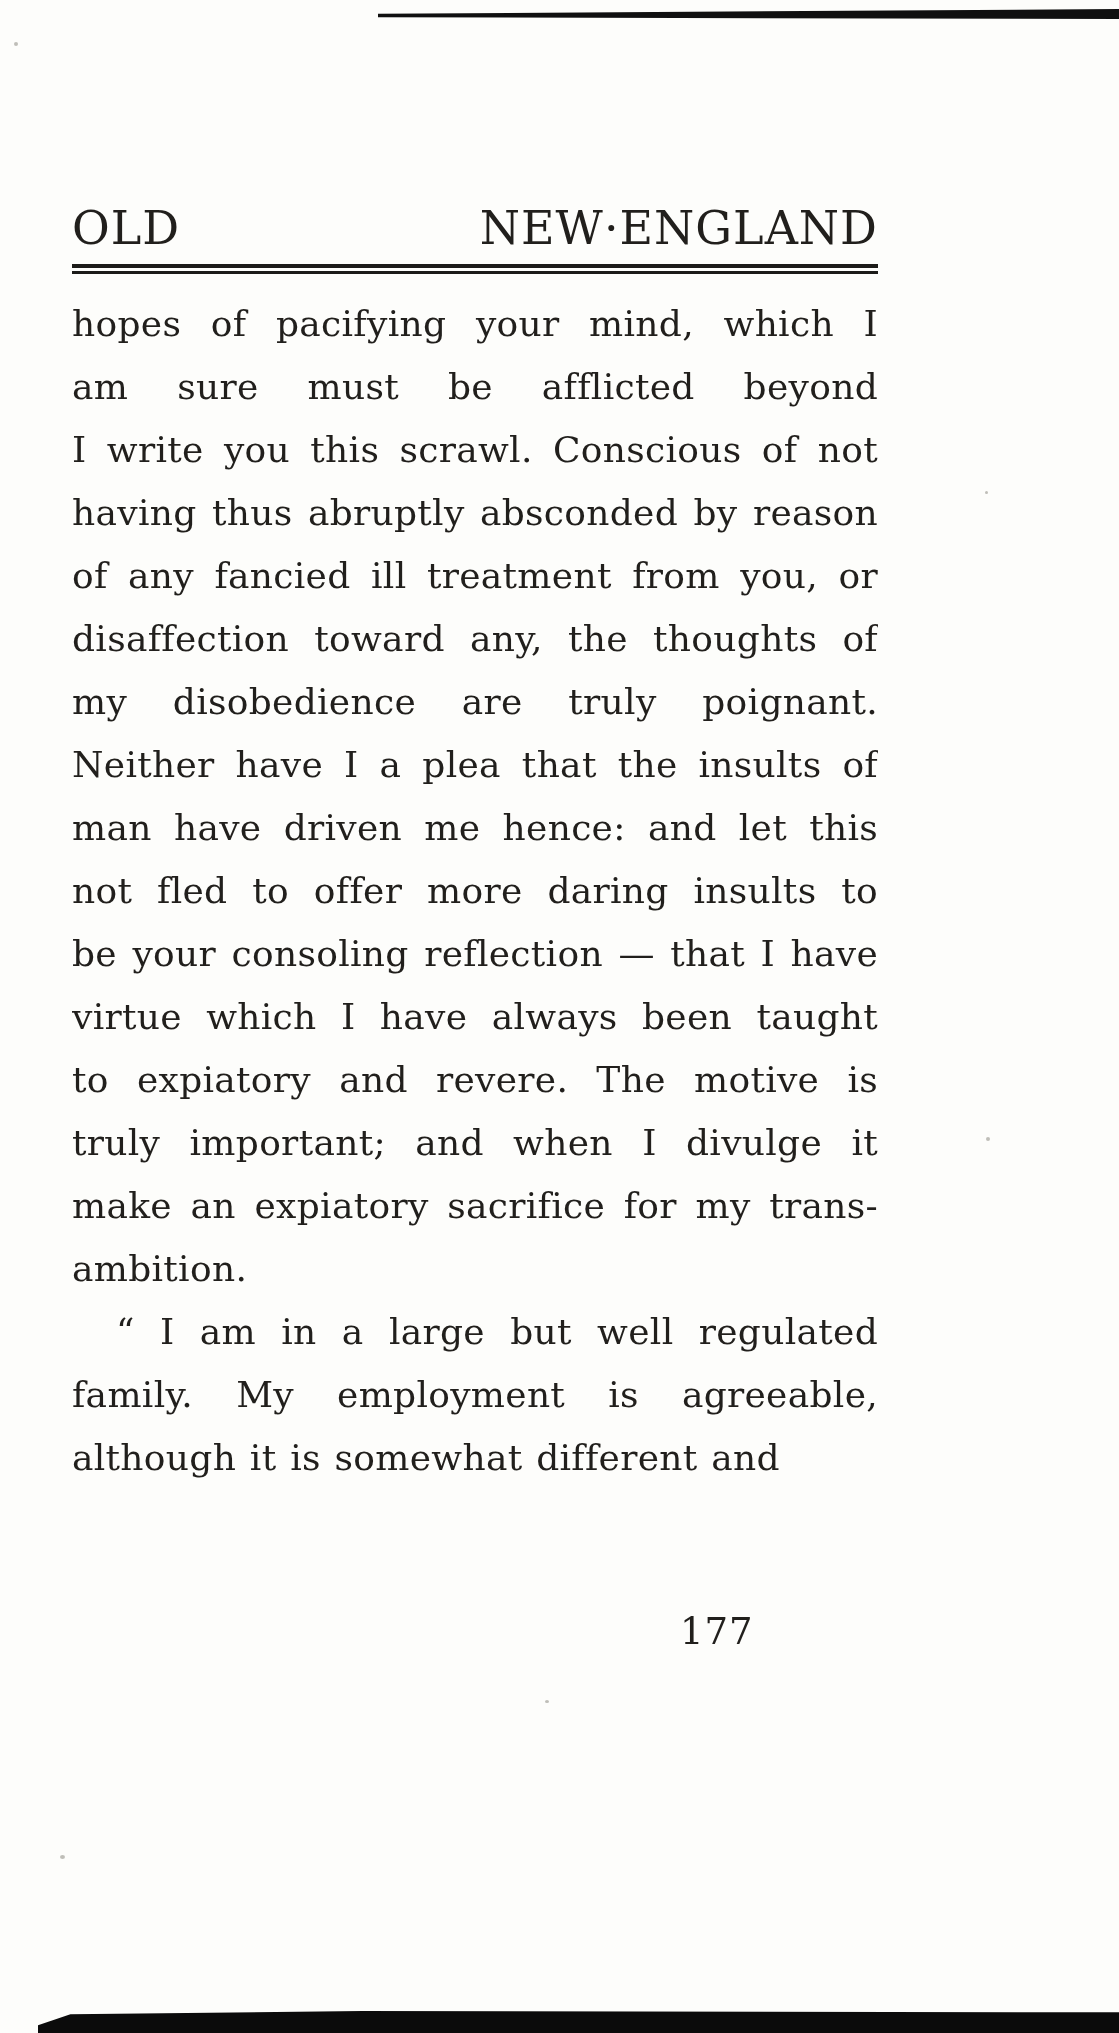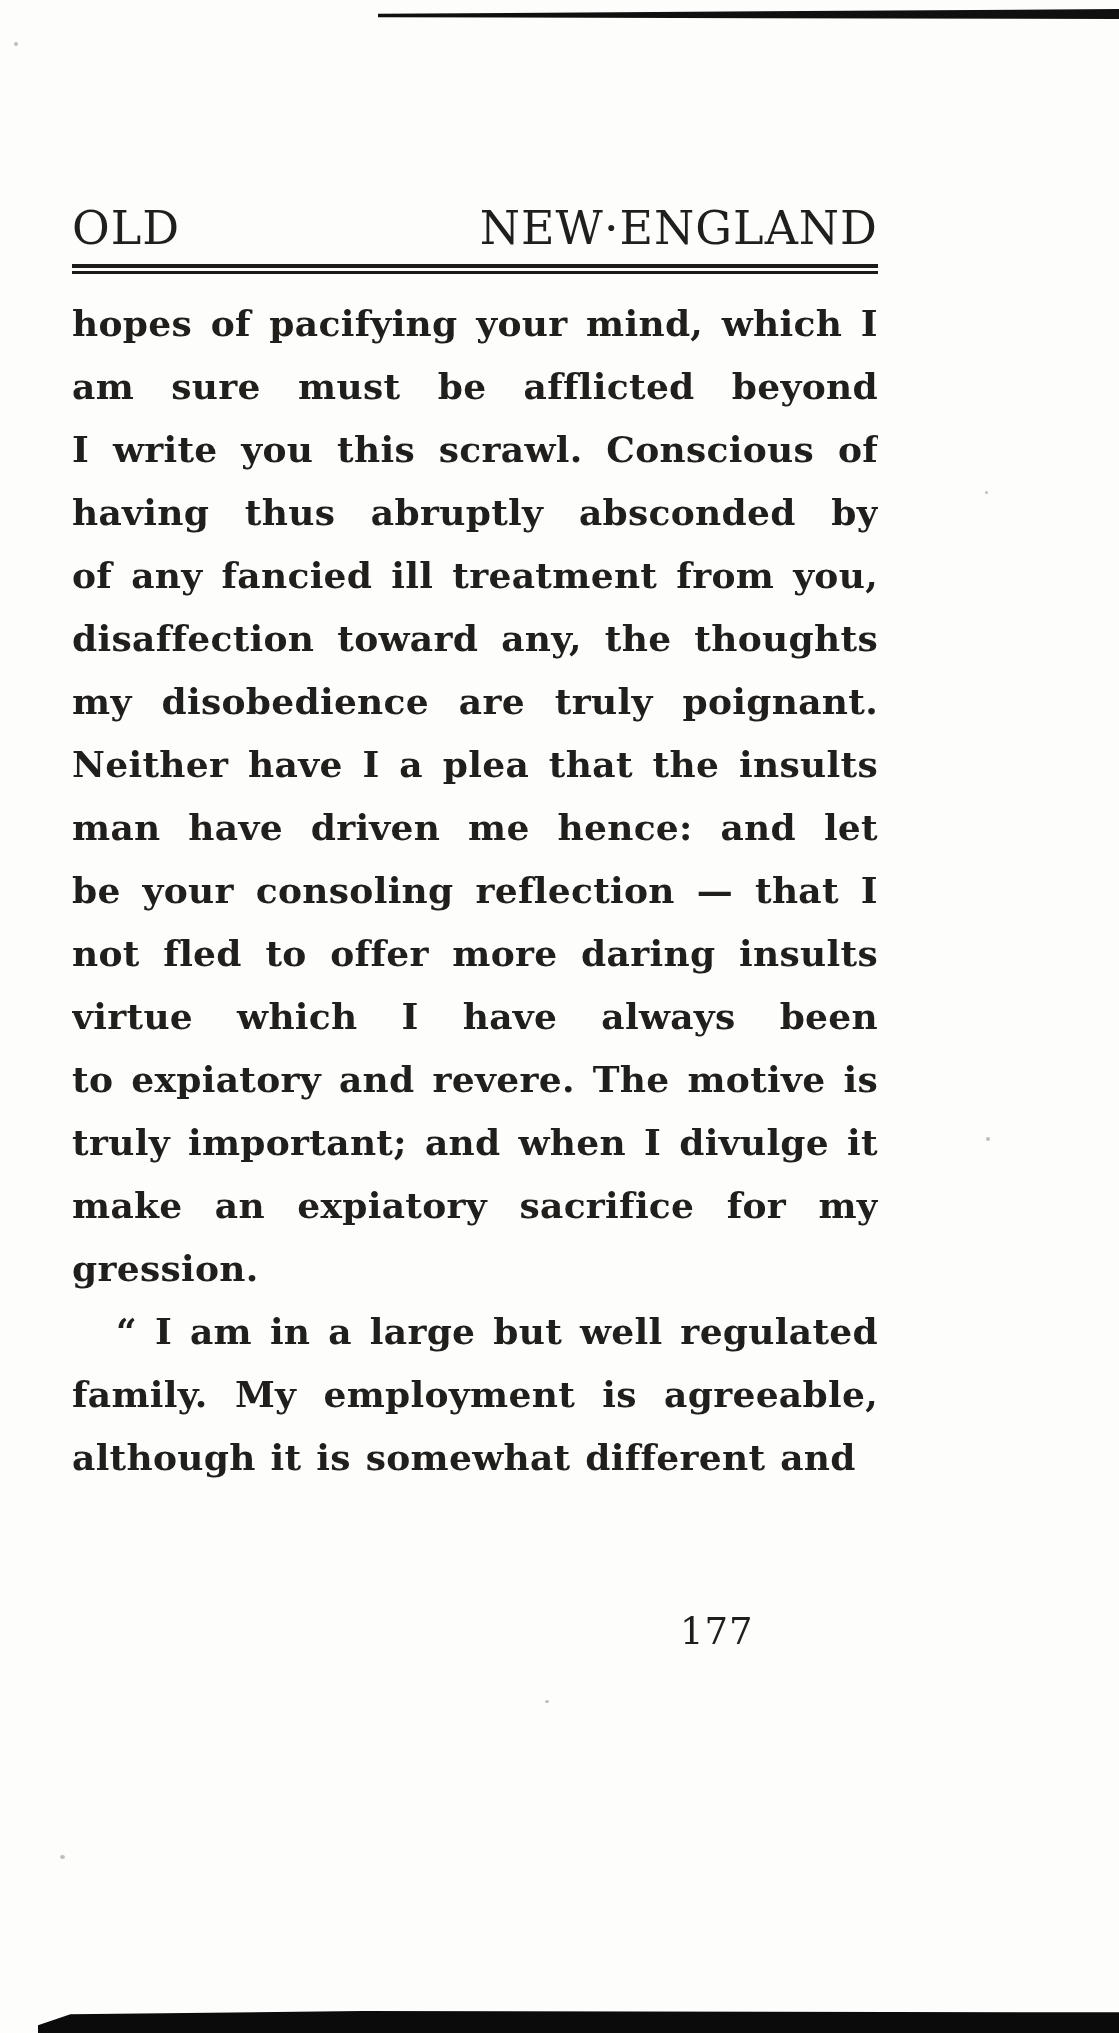--- a/index.html
+++ b/index.html
@@ -60,21 +60,20 @@
     left: 72px;
     width: 806px;
     font-size: 36px;
     letter-spacing: 0.3px;
     word-spacing: 2px;
   }
   .line {
     height: 63px;
     line-height: 63px;
     overflow: hidden;
-    font-weight: bold;
   }
   .line.just { text-align: justify; }
   .line.just::after { content: ""; display: inline-block; width: 100%; }
   .line.indent { text-indent: 44px; }
   
   .page-number {
     position: absolute;
     top: 1604px;
     left: 674px;
     font-size: 37px;
@@ -119,27 +118,27 @@
   <div class="body">
       <div class="line just">hopes of pacifying your mind, which I</div>
       <div class="line just">am sure must be afflicted beyond measure,</div>
       <div class="line just">I write you this scrawl. Conscious of not</div>
       <div class="line just">having thus abruptly absconded by reason</div>
       <div class="line just">of any fancied ill treatment from you, or</div>
       <div class="line just">disaffection toward any, the thoughts of</div>
       <div class="line just">my disobedience are truly poignant.</div>
       <div class="line just">Neither have I a plea that the insults of</div>
       <div class="line just">man have driven me hence: and let this</div>
+      <div class="line just">not fled to offer more daring insults to</div>
       <div class="line just">be your consoling reflection — that I have</div>
-      <div class="line just">not fled to offer more daring insults to</div>
       <div class="line just">virtue which I have always been taught</div>
       <div class="line just">to expiatory and revere. The motive is</div>
       <div class="line just">truly important; and when I divulge it</div>
       <div class="line just">make an expiatory sacrifice for my trans-</div>
-      <div class="line">gression.</div>
+      <div class="line">ambition.</div>
       <div class="line just indent">“ I am in a large but well regulated</div>
       <div class="line just">family. My employment is agreeable,</div>
       <div class="line">although it is somewhat different and more</div>
     </div>
 
   <div class="page-number">177</div>
 
   <div class="bottom-bar"></div>
 
   <div class="speck sp1"></div>

